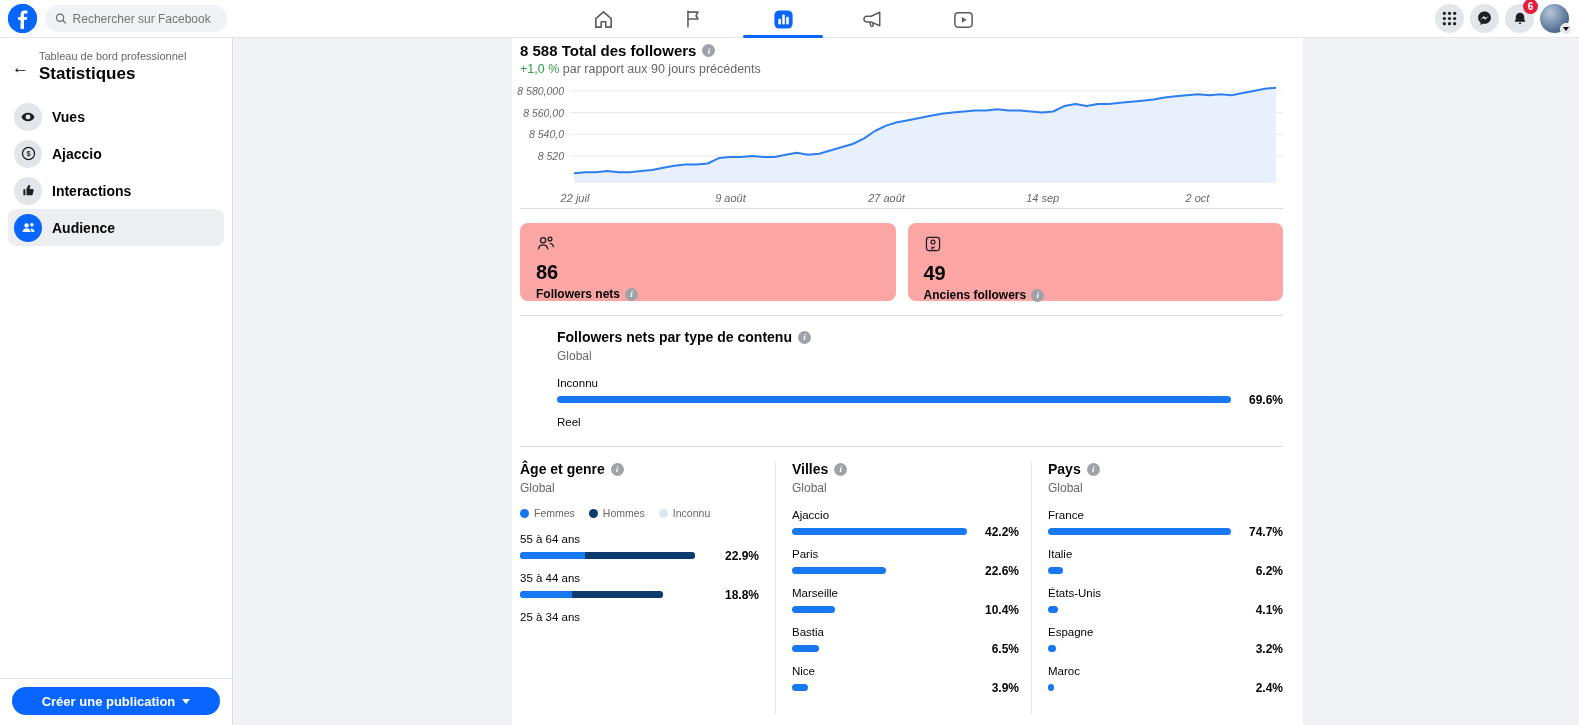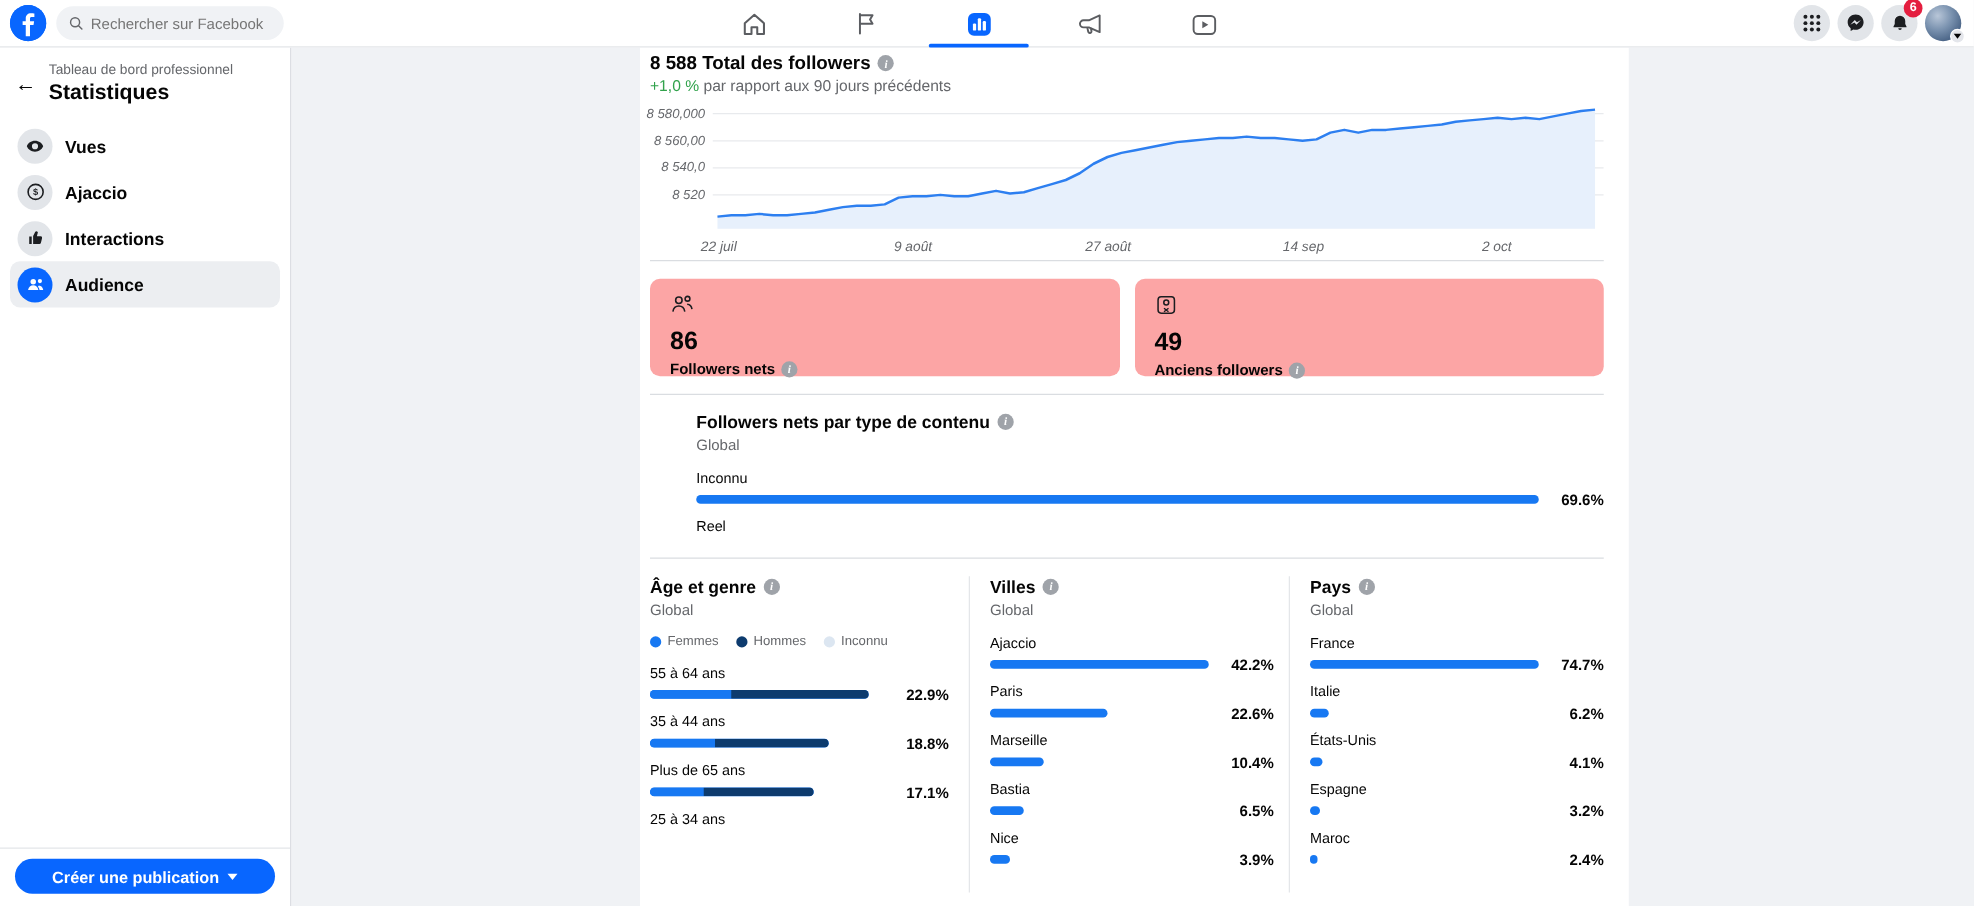--- a/index.html
+++ b/index.html
@@ -389,32 +389,20 @@
               <div class="demo-track">
                 <div class="demo-bar" style="width: 76.7347%;">
                   <div class="seg-f" style="width: 36.1702%;"></div>
                   <div class="seg-m"></div>
                 </div>
               </div>
               <div class="demo-pct">18.8%</div>
             </div>
           </div>
           <div class="demo-row">
-            <div class="demo-label">Plus de 65 ans</div>
-            <div class="demo-bar-line">
-              <div class="demo-track">
-                <div class="demo-bar" style="width: 69.7959%;">
-                  <div class="seg-f" style="width: 32.7485%;"></div>
-                  <div class="seg-m"></div>
-                </div>
-              </div>
-              <div class="demo-pct">17.1%</div>
-            </div>
-          </div>
-          <div class="demo-row">
             <div class="demo-label">25 à 34 ans</div>
           </div>
         </div>
     </div>
     <div class="demo-col c2">
       <div class="sec-title">
         <span>Villes</span>
         <span class="info">i</span>
       </div>
       <div class="sec-scope">Global</div>

